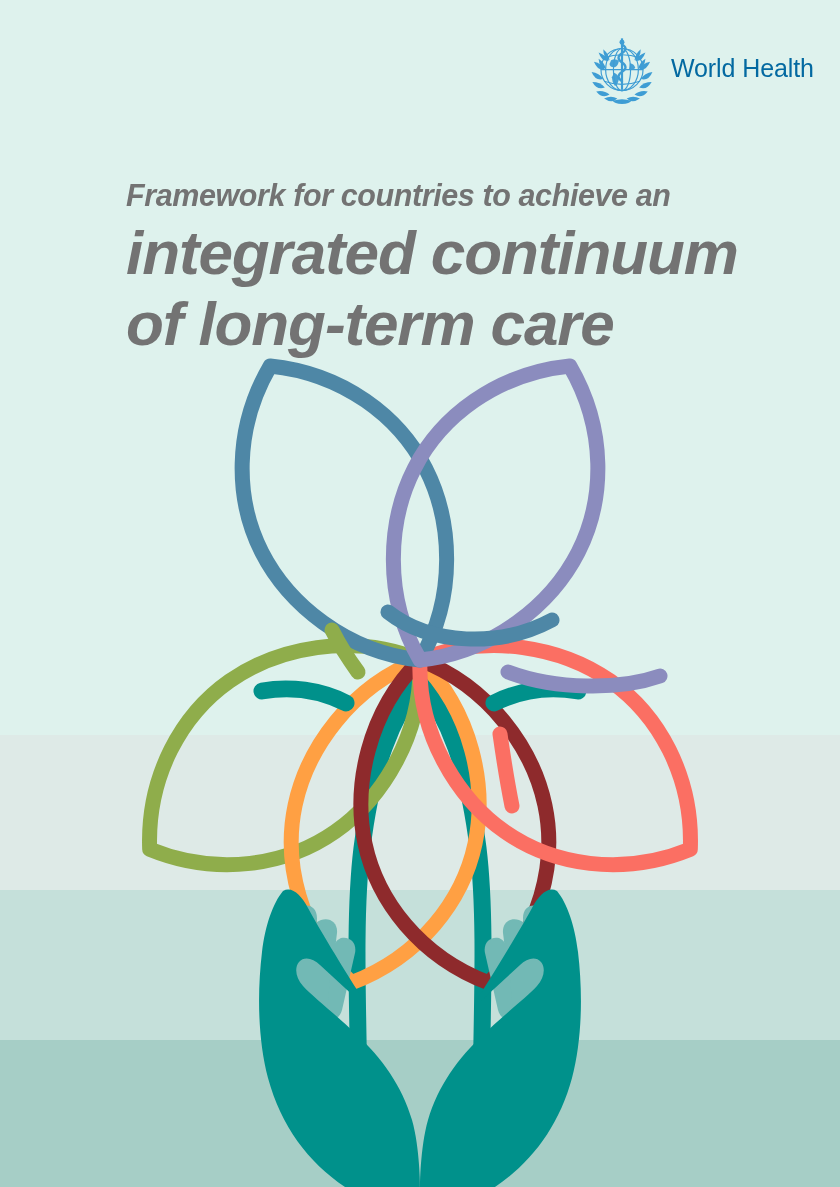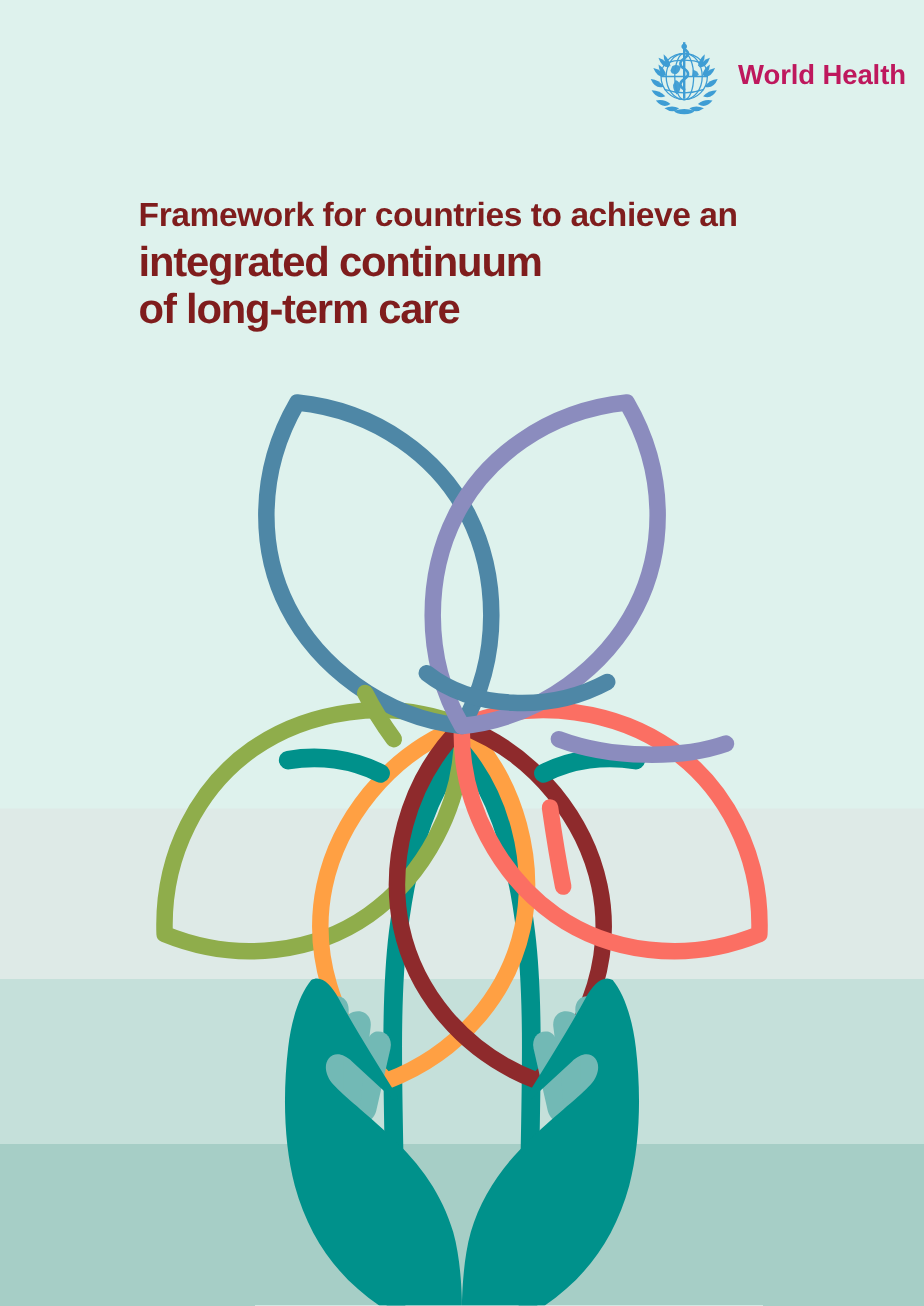--- a/index.html
+++ b/index.html
@@ -33,45 +33,46 @@
     left: 583px;
     width: 210px;
     height: 80px;
     display: flex;
     align-items: center;
     gap: 10px;
   }
   .who-emblem { width: 78px; height: 78px; flex: 0 0 auto; }
   .who-wordmark {
     font-family: "Liberation Sans", sans-serif;
-    font-weight: bold;
+    font-weight: normal;
     font-size: 25px;
     line-height: 1.08;
-    color: #be185d;
+    color: #0369a1;
     letter-spacing: -0.1px;
     white-space: nowrap;
   }
 
   
   .title-block {
     position: absolute;
     left: 126px;
     top: 178px;
     width: 640px;
-    color: #7f1d1d;
+    color: #737373;
+    font-style: italic;
   }
   .title-eyebrow {
     font-size: 30.5px;
     font-weight: bold;
     line-height: 1.12;
     letter-spacing: -0.4px;
     margin: 0 0 6px 0;
   }
   .title-main {
-    font-size: 38px;
+    font-size: 62px;
     font-weight: bold;
     line-height: 1.14;
     letter-spacing: -1.1px;
     margin: 0;
   }
 
   
   .illustration {
     position: absolute;
     left: 0;

